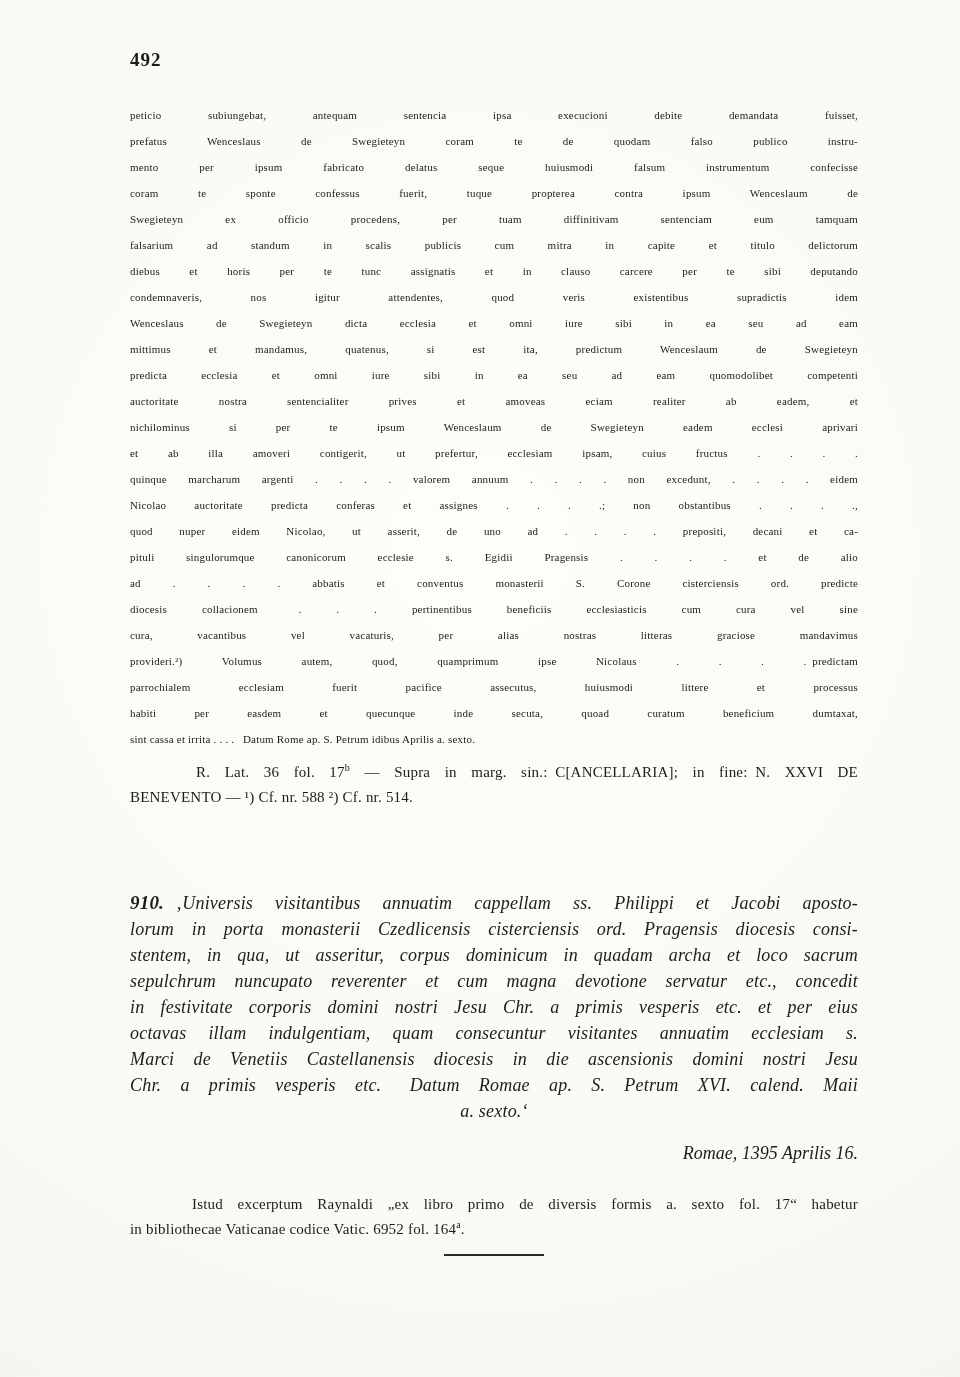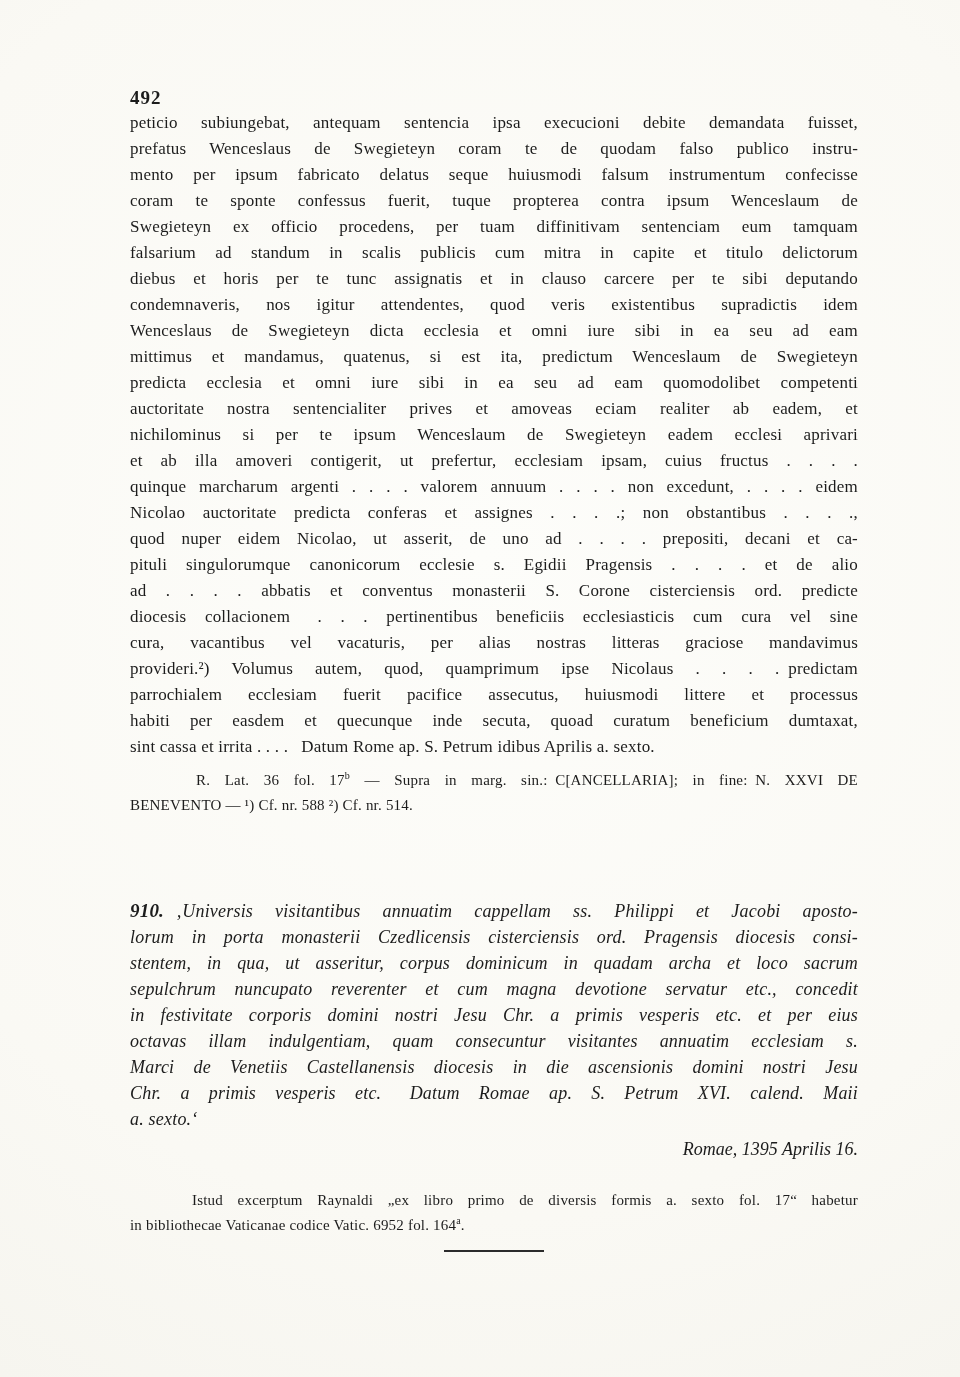--- a/index.html
+++ b/index.html
@@ -11,30 +11,31 @@
     height: 1377px;
     overflow: hidden;
     background: #fcfbf7;
     background-image: radial-gradient(circle at 50% 40%, #fdfdfa 0%, #faf9f4 70%, #f6f5ef 100%);
     color: #1c1c1c;
     font-family: "Liberation Serif", "DejaVu Serif", serif;
   }
   .content {
     box-sizing: border-box;
     width: 960px;
-    padding: 86px 102px 0 130px;
+    padding: 48px 102px 0 130px;
   }
   .page-number {
     font-size: 19px;
     line-height: 24px;
     font-weight: bold;
     letter-spacing: 1px;
   }
   .main-body {
-    font-size: 17px;
+    margin-top: 30px;
+    font-size: 11px;
     line-height: 26px;
     letter-spacing: 0.2px;
   }
   .line {
     text-align: justify;
     text-align-last: justify;
     text-justify: inter-word;
     white-space: normal;
   }
   .line.natural {
@@ -60,25 +61,25 @@
     line-height: 26px;
     font-style: italic;
     letter-spacing: 0.2px;
   }
   .entry-number {
     font-weight: bold;
     font-size: 19px;
     padding-right: 12px;
   }
   .closing-line {
-    text-align: left;
+    text-align: center;
     font-style: italic;
   }
   .dateline {
-    margin-top: 4px;
+    margin-top: 16px;
     text-align: right;
     font-style: italic;
     font-size: 18px;
     line-height: 26px;
   }
   .footnote {
     margin-top: 26px;
     font-size: 15px;
     line-height: 25px;
     letter-spacing: 0.2px;

